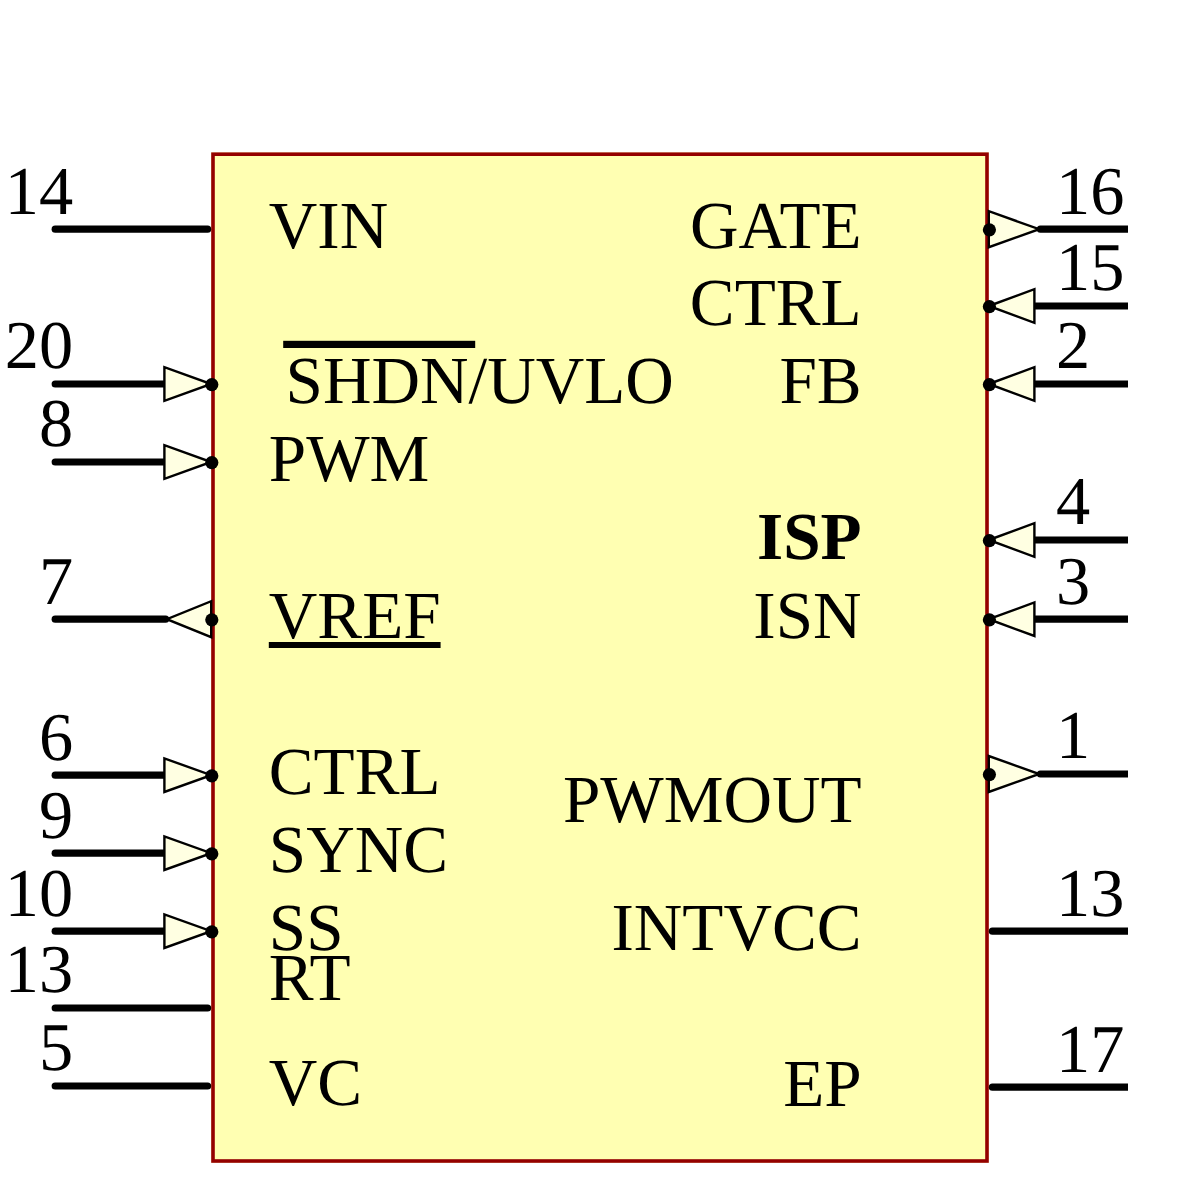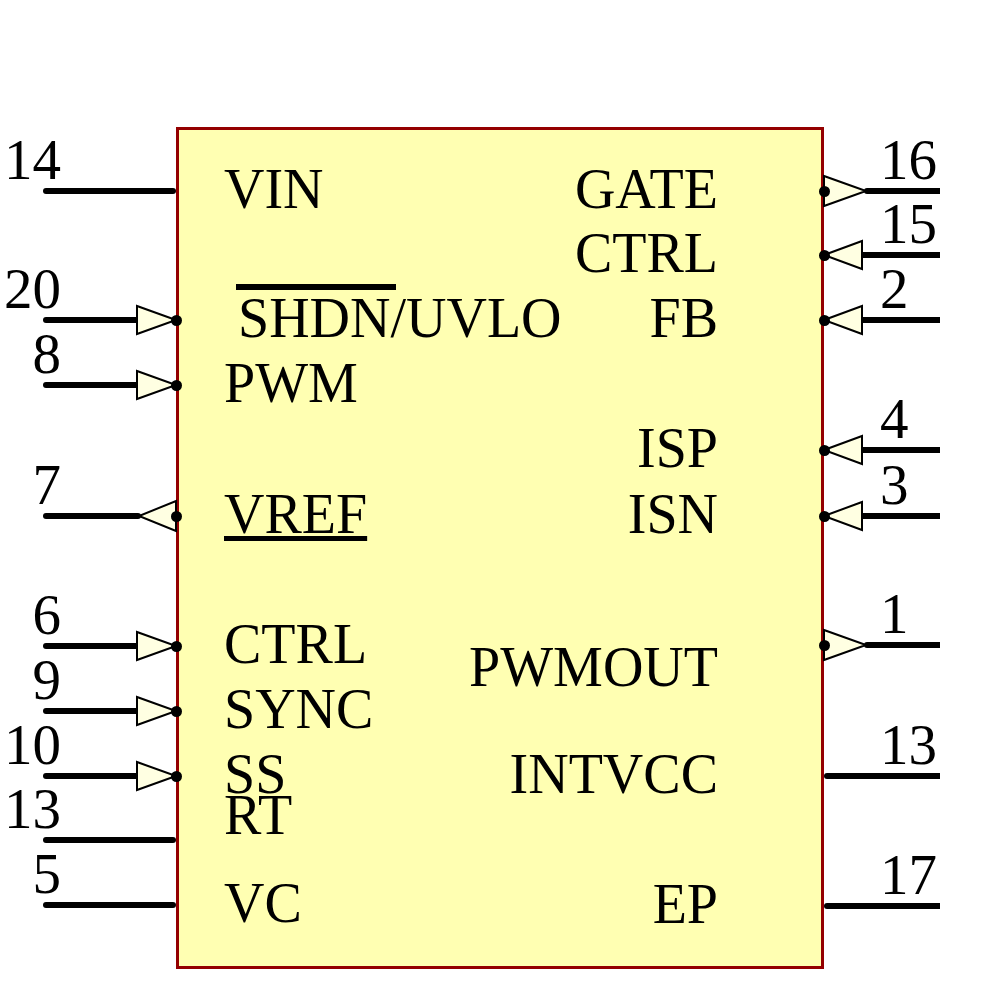--- a/index.html
+++ b/index.html
@@ -118,21 +118,21 @@
       </svg>
       <div class="dot" style="left: 819px; top: 315px;"></div>
       <div class="num right-side" style="top: 260px; left: 880px;">2</div>
       <div class="lbl right-side" style="top: 290px; right: 222px;">FB</div>
       <div class="wire" style="left: 860px; top: 447px; width: 98px;"></div>
       <svg class="arrow" width="52" height="40" style="top: 430px; left: 824px;">
         <polygon points="0,20 38,6 38,34"></polygon>
       </svg>
       <div class="dot" style="left: 819px; top: 445px;"></div>
       <div class="num right-side" style="top: 390px; left: 880px;">4</div>
-      <div class="lbl right-side" style="top: 420px; right: 222px;">ISP</div>
+      <div class="lbl right-side" style="top: 420px; right: 222px; font-weight: bold;">ISP</div>
       <div class="wire" style="left: 860px; top: 513px; width: 98px;"></div>
       <svg class="arrow" width="52" height="40" style="top: 496px; left: 824px;">
         <polygon points="0,20 38,6 38,34"></polygon>
       </svg>
       <div class="dot" style="left: 819px; top: 511px;"></div>
       <div class="num right-side" style="top: 456px; left: 880px;">3</div>
       <div class="lbl right-side" style="top: 486px; right: 222px;">ISN</div>
       <div class="wire" style="left: 864px; top: 642px; width: 94px;"></div>
       <svg class="arrow" width="52" height="40" style="top: 625px; left: 824px;">
         <polygon points="0,5 0,35 42,20"></polygon>

